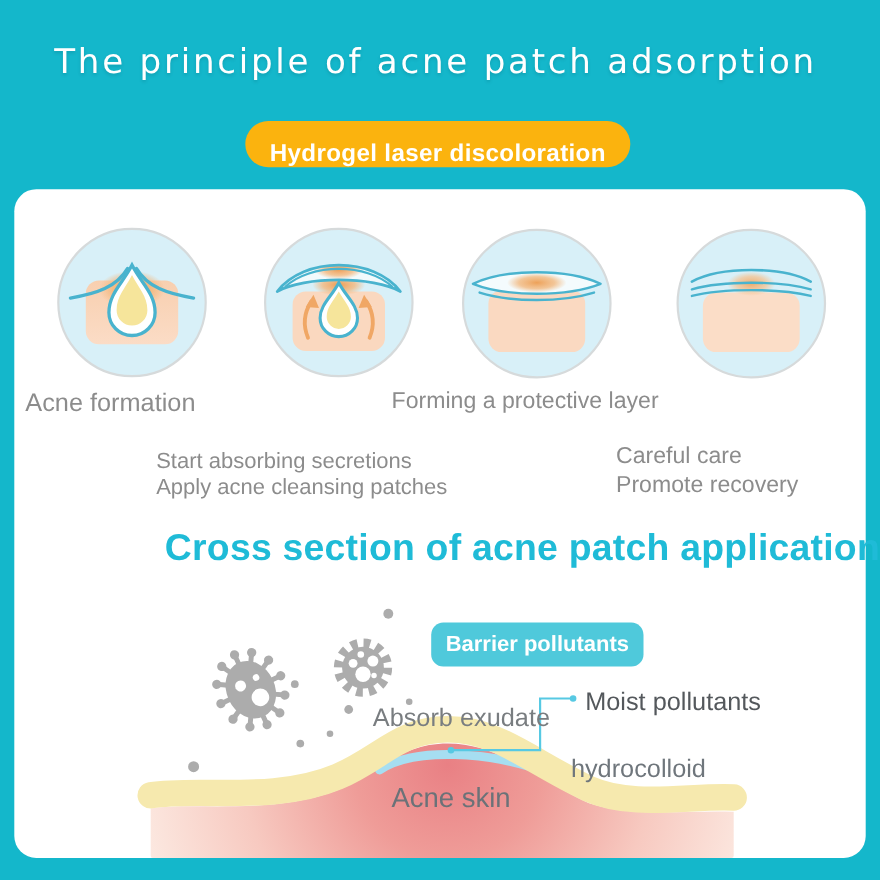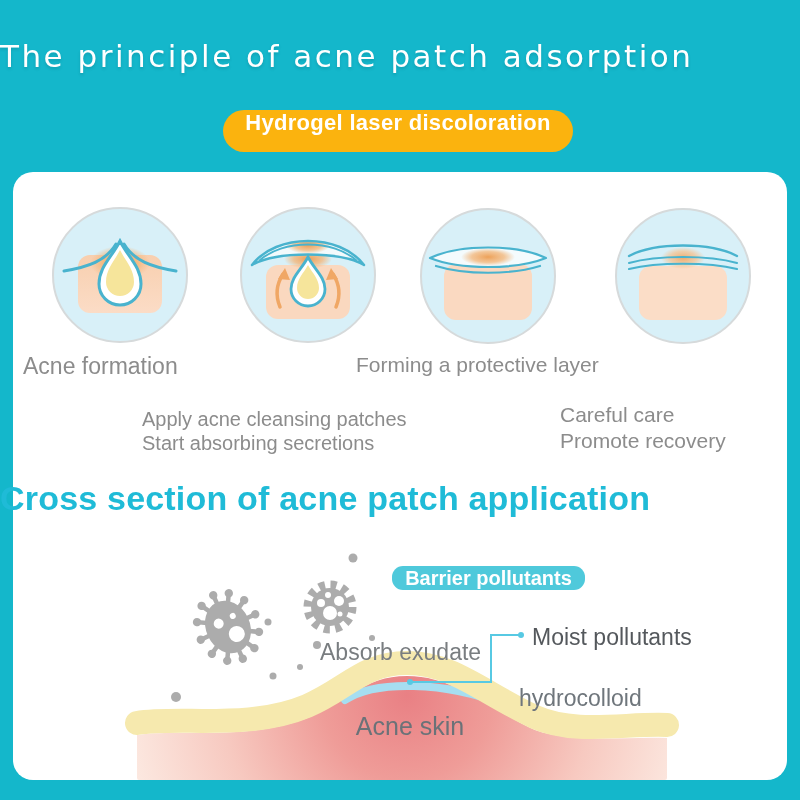--- a/index.html
+++ b/index.html
@@ -11,29 +11,29 @@
     --label_gray:#75797D;
     --label_dark_gray:#54585C;
     --card_white:#FFFFFF;
   }
   *{margin:0;padding:0;box-sizing:border-box;}
   html,body{width:800px;height:800px;overflow:hidden;}
   body{font-family:"Liberation Sans","DejaVu Sans",sans-serif;}
   #canvas{position:relative;width:800px;height:800px;background:var(--background_teal,#14B7CB);}
 
   .main-title{
-    position:absolute;left:0;top:38px;width:792px;
+    position:absolute;left:0;top:38px;width:792px;text-align:center;
     color:#fff;font-size:31px;font-weight:400;letter-spacing:2.5px;
     text-shadow:0 2px 3px rgba(0,60,70,.18);
     font-family:"DejaVu Sans",sans-serif;
   }
   .hydrogel-badge{
     position:absolute;left:223px;top:110px;width:350px;height:42px;
     border-radius:21px;background:var(--badge_yellow,#FBB30E);
-    display:flex;align-items:flex-start;justify-content:center;
+    display:flex;align-items:flex-end;justify-content:center;
     color:#fff;font-size:22px;font-weight:600;letter-spacing:.3px;
   }
   .card{
     position:absolute;left:13px;top:172px;width:774px;height:608px;
     border-radius:20px;background:var(--card_white,#fff);
   }
   .stage{
     position:absolute;width:136px;height:136px;border-radius:50%;
     background:#D8F0F8;border:2px solid #D6DADB;
   }
@@ -43,32 +43,32 @@
   #stage3{left:420px;top:208px;}
   #stage4{left:615px;top:208px;}
 
   .caption{position:absolute;color:var(--caption_gray,#8C8C8C);}
   #cap1{left:23px;top:354px;width:200px;font-size:23px;line-height:25px;}
   #cap2{left:142px;top:407px;width:300px;font-size:20px;line-height:24px;}
   #cap3{left:356px;top:352px;width:300px;font-size:21px;line-height:25px;}
   #cap4{left:560px;top:402px;width:250px;font-size:21px;line-height:26px;}
 
   .cross-title{
-    position:absolute;left:0;top:479px;width:800px;text-align:left;
+    position:absolute;left:0;top:479px;width:800px;text-align:right;
     color:var(--heading_cyan,#1FBBD7);font-size:34px;font-weight:600;letter-spacing:.2px;
   }
   .scene{position:absolute;left:15px;top:545px;}
   .barrier-badge{
-    position:absolute;left:392px;top:566px;width:193px;height:24px;
+    position:absolute;left:392px;top:566px;width:193px;height:40px;
     border-radius:11px;background:var(--badge_teal,#4FC9DB);
     display:flex;align-items:center;justify-content:center;
     color:#fff;font-size:20px;font-weight:600;
   }
   .lbl{position:absolute;white-space:nowrap;}
-  #lbl-absorb{left:320px;top:639px;width:180px;text-align:left;font-size:23px;color:#797D80;}
+  #lbl-absorb{left:320px;top:639px;width:180px;text-align:right;font-size:23px;color:#797D80;}
   #lbl-moist{left:532px;top:624px;font-size:23px;color:var(--label_dark_gray,#54585C);}
   #lbl-hydro{left:519px;top:685px;font-size:23px;color:#6F767C;}
   #lbl-skin{left:330px;top:712px;width:160px;text-align:center;font-size:25px;color:#6B7278;}
 </style>
 </head>
 <body>
 
 <div id="canvas">
 
   <div class="main-title">The principle of acne patch adsorption</div>
@@ -166,22 +166,22 @@
       <path d="M14,48 C40,34 96,34 122,48" fill="none" stroke="#49B3CE" stroke-width="2.4" stroke-linecap="round"></path>
       <path d="M14,55 C42,47 94,47 122,55" fill="none" stroke="#49B3CE" stroke-width="2.2" stroke-linecap="round"></path>
       <path d="M14,61 C42,54 94,54 122,61" fill="none" stroke="#49B3CE" stroke-width="2.2" stroke-linecap="round"></path>
     </svg>
   </div>
 
   <div class="caption" id="cap1">
     <div>Acne formation</div>
   </div>
   <div class="caption" id="cap2">
+    <div>Start absorbing secretions</div>
     <div>Apply acne cleansing patches</div>
-    <div>Start absorbing secretions</div>
   </div>
   <div class="caption" id="cap3">
     <div>Forming a protective layer</div>
   </div>
   <div class="caption" id="cap4">
     <div>Careful care</div>
     <div>Promote recovery</div>
   </div>
 
   <div class="cross-title">Cross section of acne patch application</div>

